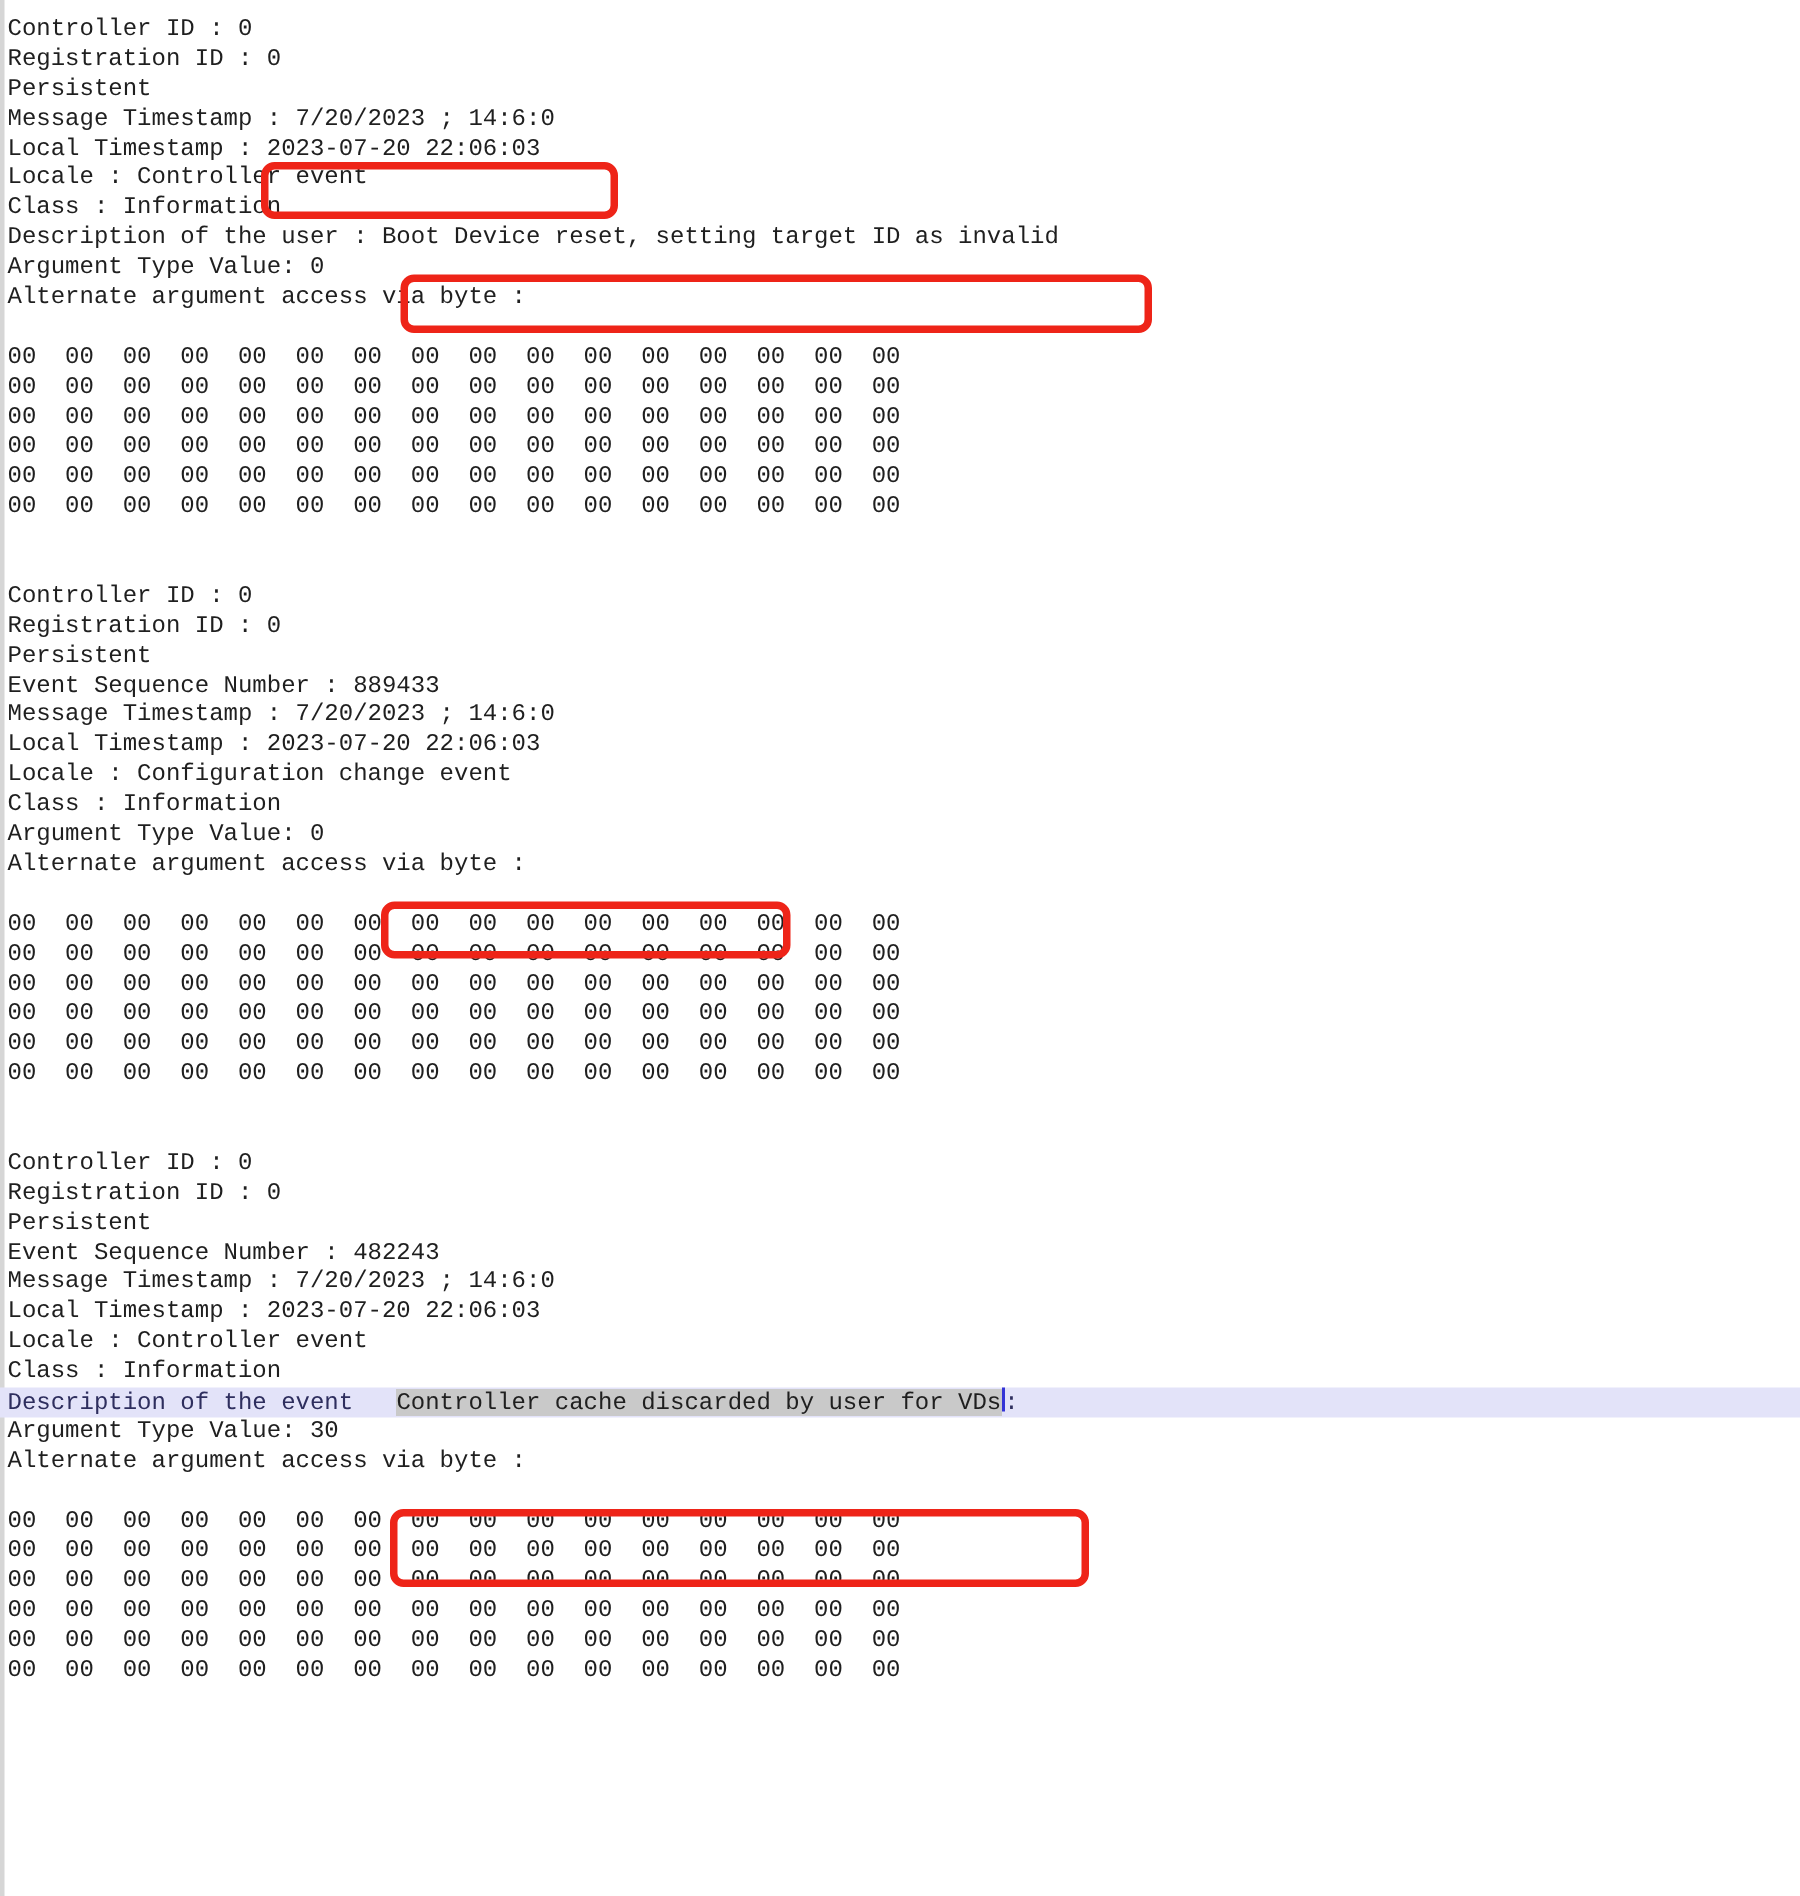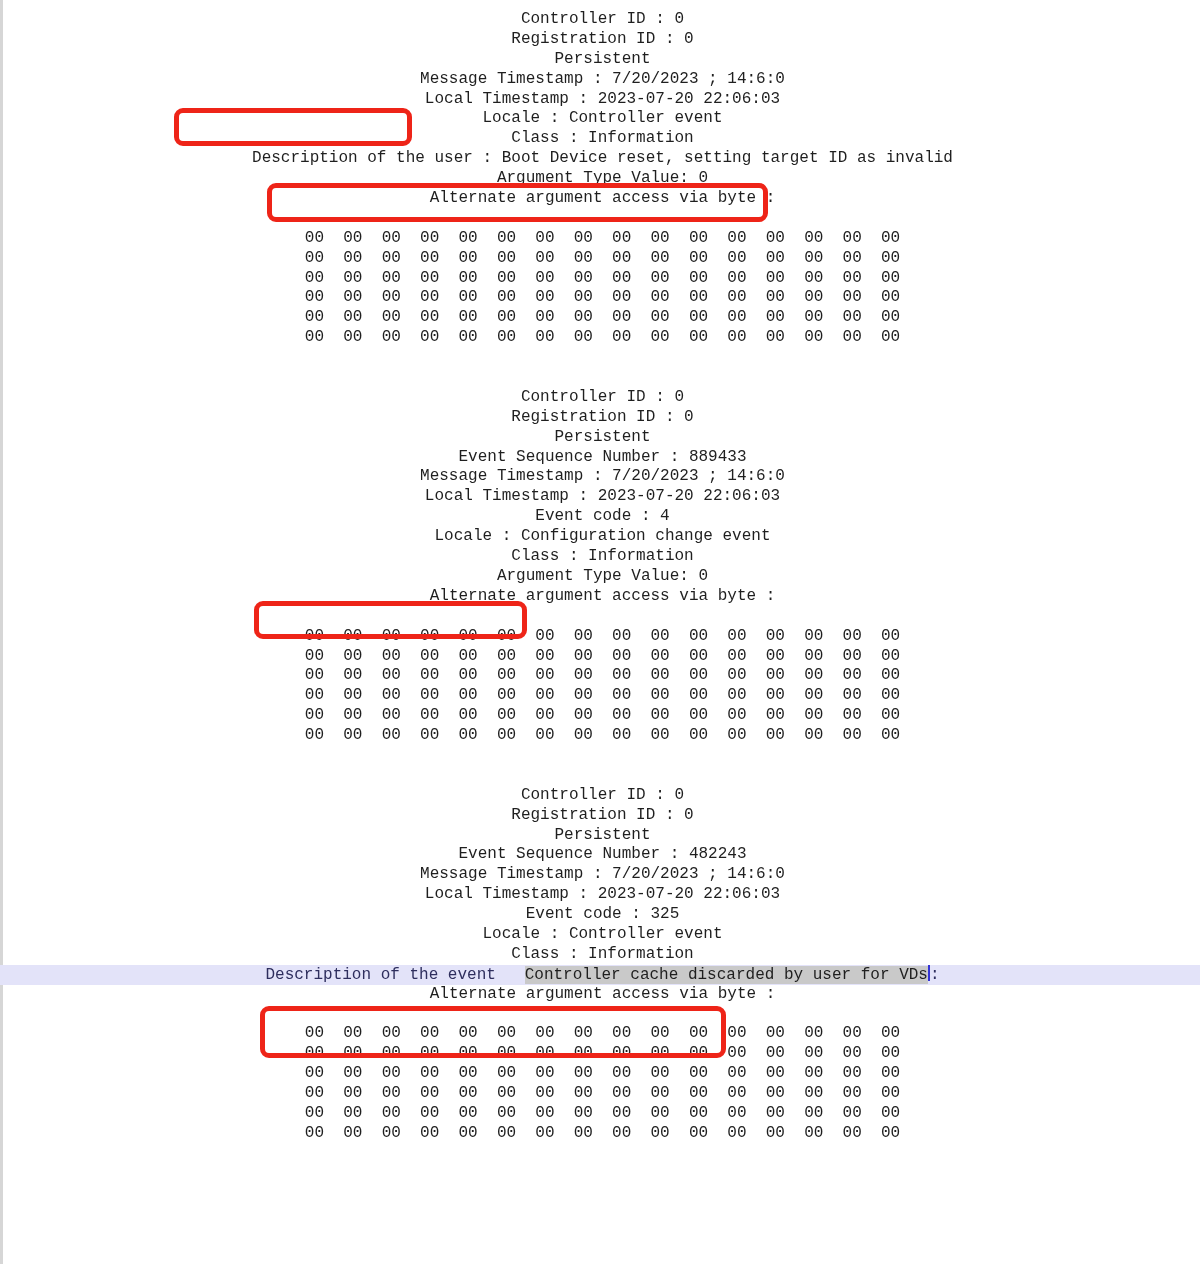--- a/index.html
+++ b/index.html
@@ -8,21 +8,21 @@
     width:1200px;height:1264px;
     background:#ffffff;
     overflow:hidden;
     font-family:"Liberation Mono","DejaVu Sans Mono",monospace;
   }
   .edge-strip{
     position:absolute;left:0;top:0;width:3px;height:1264px;
     background:var(--edge-strip,#d6d6d6);
   }
   #log{
-    position:absolute;left:0;top:10px;width:1200px;text-align:center;
+    position:absolute;left:0;top:10px;width:1200px;
   }
   .line{
     white-space:pre;
     height:19.9px;line-height:19.9px;
     font-size:16px;
     color:var(--text,#1f1f1f);
     padding-left:5px;
   }
   .line.band{
     background:var(--band,#e3e3f9);
@@ -74,44 +74,43 @@
       <div class="line">00  00  00  00  00  00  00  00  00  00  00  00  00  00  00  00</div>
       <div class="line">00  00  00  00  00  00  00  00  00  00  00  00  00  00  00  00</div>
       <div class="line"></div>
       <div class="line"></div>
       <div class="line">Controller ID : 0</div>
       <div class="line">Registration ID : 0</div>
       <div class="line">Persistent</div>
       <div class="line">Event Sequence Number : 889433</div>
       <div class="line">Message Timestamp : 7/20/2023 ; 14:6:0</div>
       <div class="line">Local Timestamp : 2023-07-20 22:06:03</div>
-      <div class="line">Event code : 4</div>
       <div class="line">Locale : Configuration change event</div>
       <div class="line">Class : Information</div>
       <div class="line">Argument Type Value: 0</div>
       <div class="line">Alternate argument access via byte :</div>
       <div class="line"></div>
       <div class="line">00  00  00  00  00  00  00  00  00  00  00  00  00  00  00  00</div>
       <div class="line">00  00  00  00  00  00  00  00  00  00  00  00  00  00  00  00</div>
       <div class="line">00  00  00  00  00  00  00  00  00  00  00  00  00  00  00  00</div>
       <div class="line">00  00  00  00  00  00  00  00  00  00  00  00  00  00  00  00</div>
       <div class="line">00  00  00  00  00  00  00  00  00  00  00  00  00  00  00  00</div>
       <div class="line">00  00  00  00  00  00  00  00  00  00  00  00  00  00  00  00</div>
       <div class="line"></div>
       <div class="line"></div>
       <div class="line">Controller ID : 0</div>
       <div class="line">Registration ID : 0</div>
       <div class="line">Persistent</div>
       <div class="line">Event Sequence Number : 482243</div>
       <div class="line">Message Timestamp : 7/20/2023 ; 14:6:0</div>
       <div class="line">Local Timestamp : 2023-07-20 22:06:03</div>
-      <div class="line">Event code : 325</div>
       <div class="line">Locale : Controller event</div>
       <div class="line">Class : Information</div>
       <div class="line band"><span>Description of the event   </span><span class="sel">Controller cache discarded by user for VDs</span><span class="caret"></span><span>:</span></div>
+      <div class="line">Argument Type Value: 30</div>
       <div class="line">Alternate argument access via byte :</div>
       <div class="line"></div>
       <div class="line">00  00  00  00  00  00  00  00  00  00  00  00  00  00  00  00</div>
       <div class="line">00  00  00  00  00  00  00  00  00  00  00  00  00  00  00  00</div>
       <div class="line">00  00  00  00  00  00  00  00  00  00  00  00  00  00  00  00</div>
       <div class="line">00  00  00  00  00  00  00  00  00  00  00  00  00  00  00  00</div>
       <div class="line">00  00  00  00  00  00  00  00  00  00  00  00  00  00  00  00</div>
       <div class="line">00  00  00  00  00  00  00  00  00  00  00  00  00  00  00  00</div>
       <div class="line"></div>
       <div class="line"></div>

